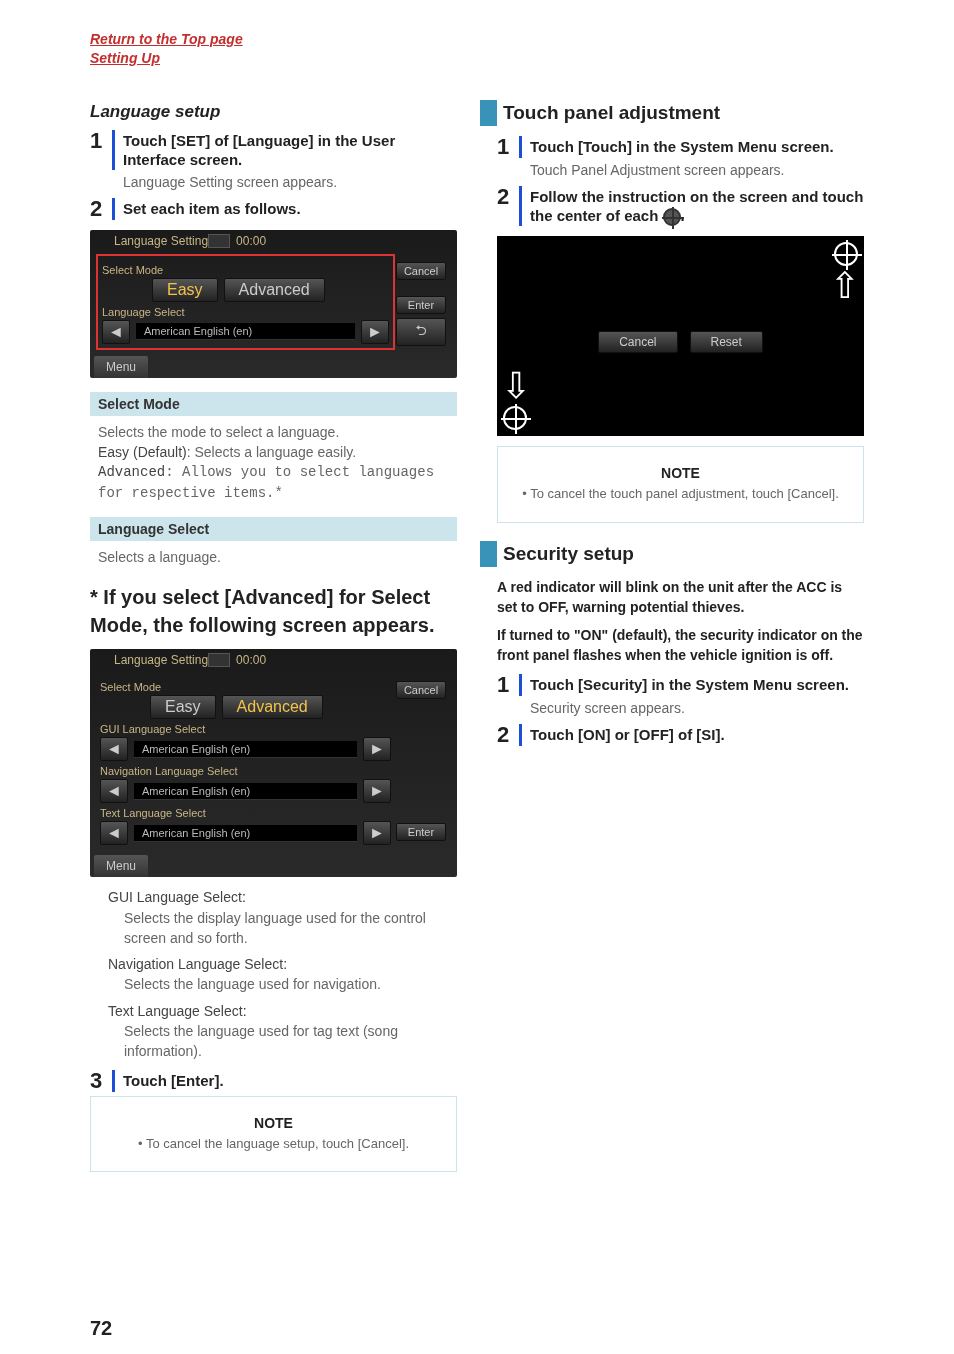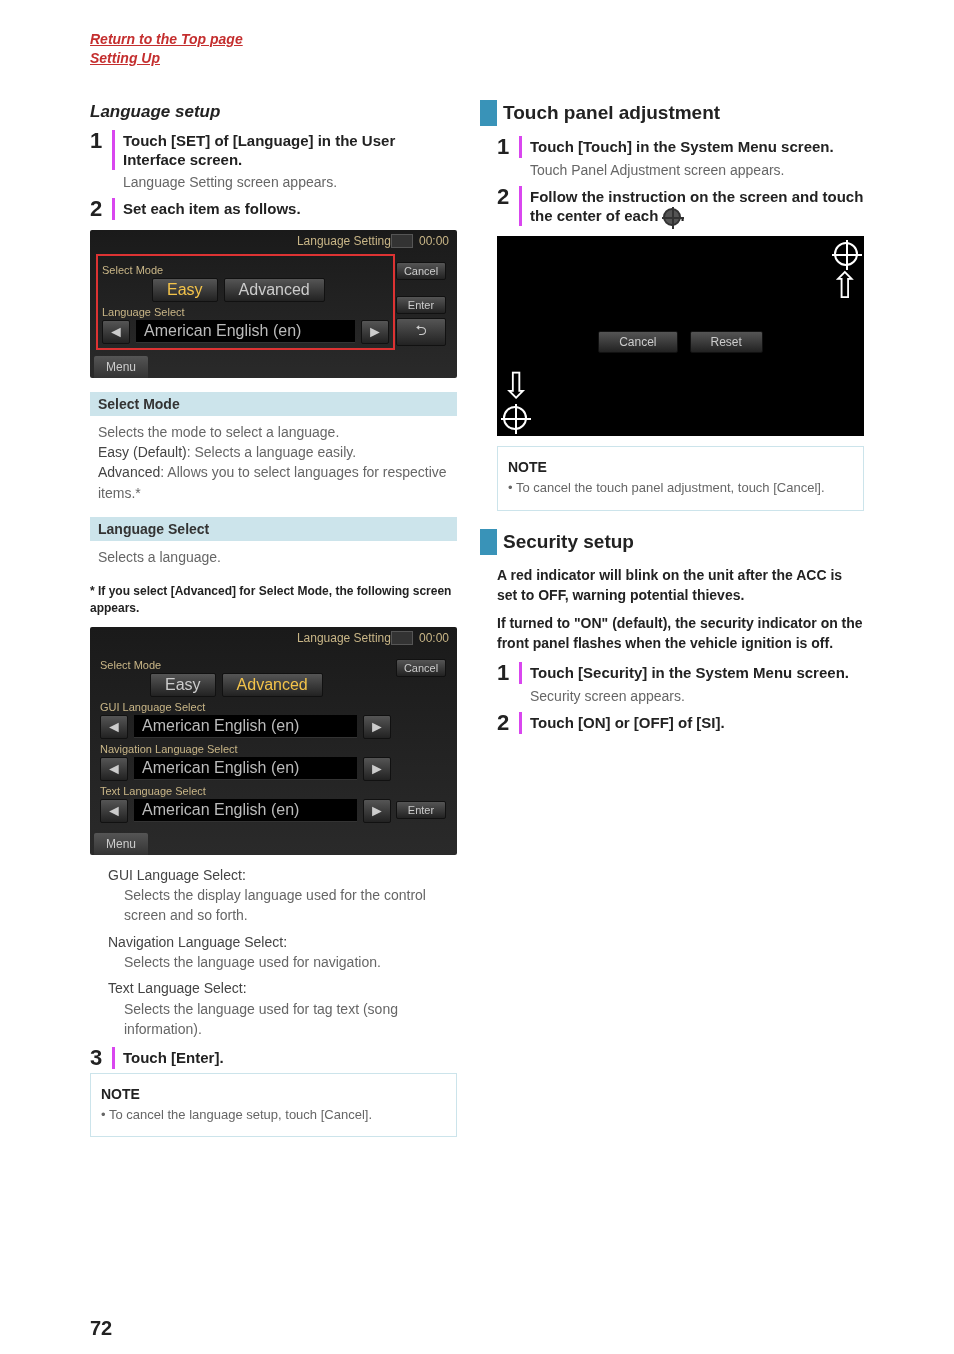--- a/index.html
+++ b/index.html
@@ -33,21 +33,21 @@
   }
   .step { display: flex; margin: 8px 0 4px 0; }
   .step-num {
     font-weight: 800;
     font-size: 22px;
     color: #222;
     width: 22px;
     flex-shrink: 0;
     line-height: 1;
   }
-  .step-body { flex: 1; border-left: 3px solid #d946ef; padding-left: 8px;padding-top:1px; }
+  .step-body { flex: 1; border-left: 3px solid #1d4ed8; padding-left: 8px;padding-top:1px; }
   .step-instr {
     font-weight: 700;
     font-size: 15px;
     color: #222;
     line-height: 1.3;
   }
   .step-sub {
     font-size: 14px;
     color: #666;
     margin-top: 4px;
@@ -60,60 +60,60 @@
     padding: 4px 8px;
     margin-top: 14px;
   }
   .shade-body {
     font-size: 14px;
     color: #666;
     padding: 6px 4px 0 8px;
     line-height: 1.45;
   }
   .shade-body .dk { color: #444; }
-  .advnote { font-weight: 700; font-size: 12px; color: #222; margin: 16px 0 8px 0; line-height:1.4; }
+  .advnote { font-weight: 700; font-size: 20px; color: #222; margin: 16px 0 8px 0; line-height:1.4; }
   .def-list { margin: 10px 0 0 18px; font-size: 14px; line-height: 1.45; }
   .def-term { color: #444; }
   .def-body { color: #666; padding-left: 16px; margin-bottom:6px; }
-  .note-box { border: 1px solid #cce4eb; padding: 12px 10px; margin-top: 1px; font-size: 13px; }
+  .note-box { border: 1px solid #cce4eb; padding: 18px 10px; margin-top: 1px; font-size: 13px; text-align: center; }
   .note-box .note-title { font-weight: 700; color: #222; margin-bottom: 4px; font-size:14px; }
   .note-box .note-line { color: #666; line-height:1.4;}
   .h2block { display: flex; align-items: center; margin: 4px 0 10px -17px; }
   .h2block .tick { width: 17px; height: 26px; background: #3993b8; margin-right: 6px; }
   .h2block .txt { font-weight: 700; font-size: 19px; color: #222; }
   .para { font-size: 14px; color: #222; font-weight: 700; line-height: 1.45; margin: 8px 0; }
 
   
   .ui-shot {
     background: linear-gradient(to bottom, #1a1a1a, #2a2a2a);
     border-radius: 2px;
     padding: 0;
     font-size: 12px;
     color: #ddd;
     margin: 10px 0;
     position: relative;
   }
-  .ui-titlebar { display:flex;justify-content:flex-end;align-items:center;padding:4px 8px;color:#c9b687;}
+  .ui-titlebar { display:flex;justify-content:flex-start;align-items:center;padding:4px 24px;color:#c9b687;}
   .ui-titlebar .title { color:#c9b687; font-size:12px;}
   .ui-body { padding: 6px 10px 10px 10px; display:flex;}
   .ui-left { flex:1; }
   .ui-right { width:56px; text-align:center; display:flex;flex-direction:column;justify-content:space-between;align-items:center;padding-left:4px;}
   .grplabel { color:#c9b687; font-size:11px; margin:4px 0 2px 0;}
   .btnrow { display:flex; gap:6px; align-items:center; }
   .uibtn {
     background: linear-gradient(to bottom,#555,#222);
     border:1px solid #111;
     color:#ccc;
     padding:2px 14px;
     font-size:16px;
     border-radius:2px;
   }
   .uibtn.active { color:#f3c34a; }
   .arrowbtn { width:28px;text-align:center;padding:2px 0;}
-  .longval { background:#000;border-bottom:1px solid #333;color:#bbb;padding:2px 8px;font-size:16px;flex:1;}
+  .longval { background:#000;border-bottom:1px solid #333;color:#bbb;padding:2px 8px;font-size:11px;flex:1;}
   .red-outline { outline:2px solid #d33; outline-offset:2px; padding:2px; }
   .menutab { background:linear-gradient(to bottom,#555,#333);display:inline-block;padding:4px 12px;font-size:12px;color:#ccc;border-radius:2px 2px 0 0;margin-left:4px;}
   .sidebtn { background:linear-gradient(to bottom,#555,#222);border:1px solid #111;color:#ccc;padding:2px 6px;font-size:11px;border-radius:2px;width:50px;text-align:center;margin:4px 0;}
   .backicon{background:linear-gradient(to bottom,#555,#222);border:1px solid #111;color:#ccc;width:50px;text-align:center;font-size:14px;padding:1px 0;border-radius:2px;margin-top:4px;}
 
   .touch-shot {
     background:#000;position:relative;height:200px;margin:10px 0;
   }
   .touch-row{position:absolute;left:0;right:0;top:95px;display:flex;justify-content:center;gap:12px;}
   .touch-btn{background:linear-gradient(to bottom,#555,#222);border:1px solid #111;color:#ccc;padding:3px 20px;font-size:12px;border-radius:2px;}
@@ -186,21 +186,21 @@
           </div>
         </div>
       </div>
       <div class="menutab">Menu</div>
     </div>
 
     <div class="shade-head">Select Mode</div>
     <div class="shade-body">
       <div>Selects the mode to select a language.</div>
       <div><span class="dk">Easy (Default)</span><span>: Selects a language easily.</span></div>
-      <div style="padding-left:0;text-indent:-0px;"><span class="dk">Advanced</span><span>: Allows you to select languages for respective items.*</span></div>
+      <div style="padding-left:0;text-indent:-0px;font-family:Liberation Mono, monospace;"><span class="dk">Advanced</span><span>: Allows you to select languages for respective items.*</span></div>
     </div>
 
     <div class="shade-head">Language Select</div>
     <div class="shade-body">Selects a language.</div>
 
     <div class="advnote">* If you select [Advanced] for Select Mode, the following screen appears.</div>
 
     <div class="ui-shot">
       <div class="ui-titlebar">
         <span class="title">Language Setting</span>

